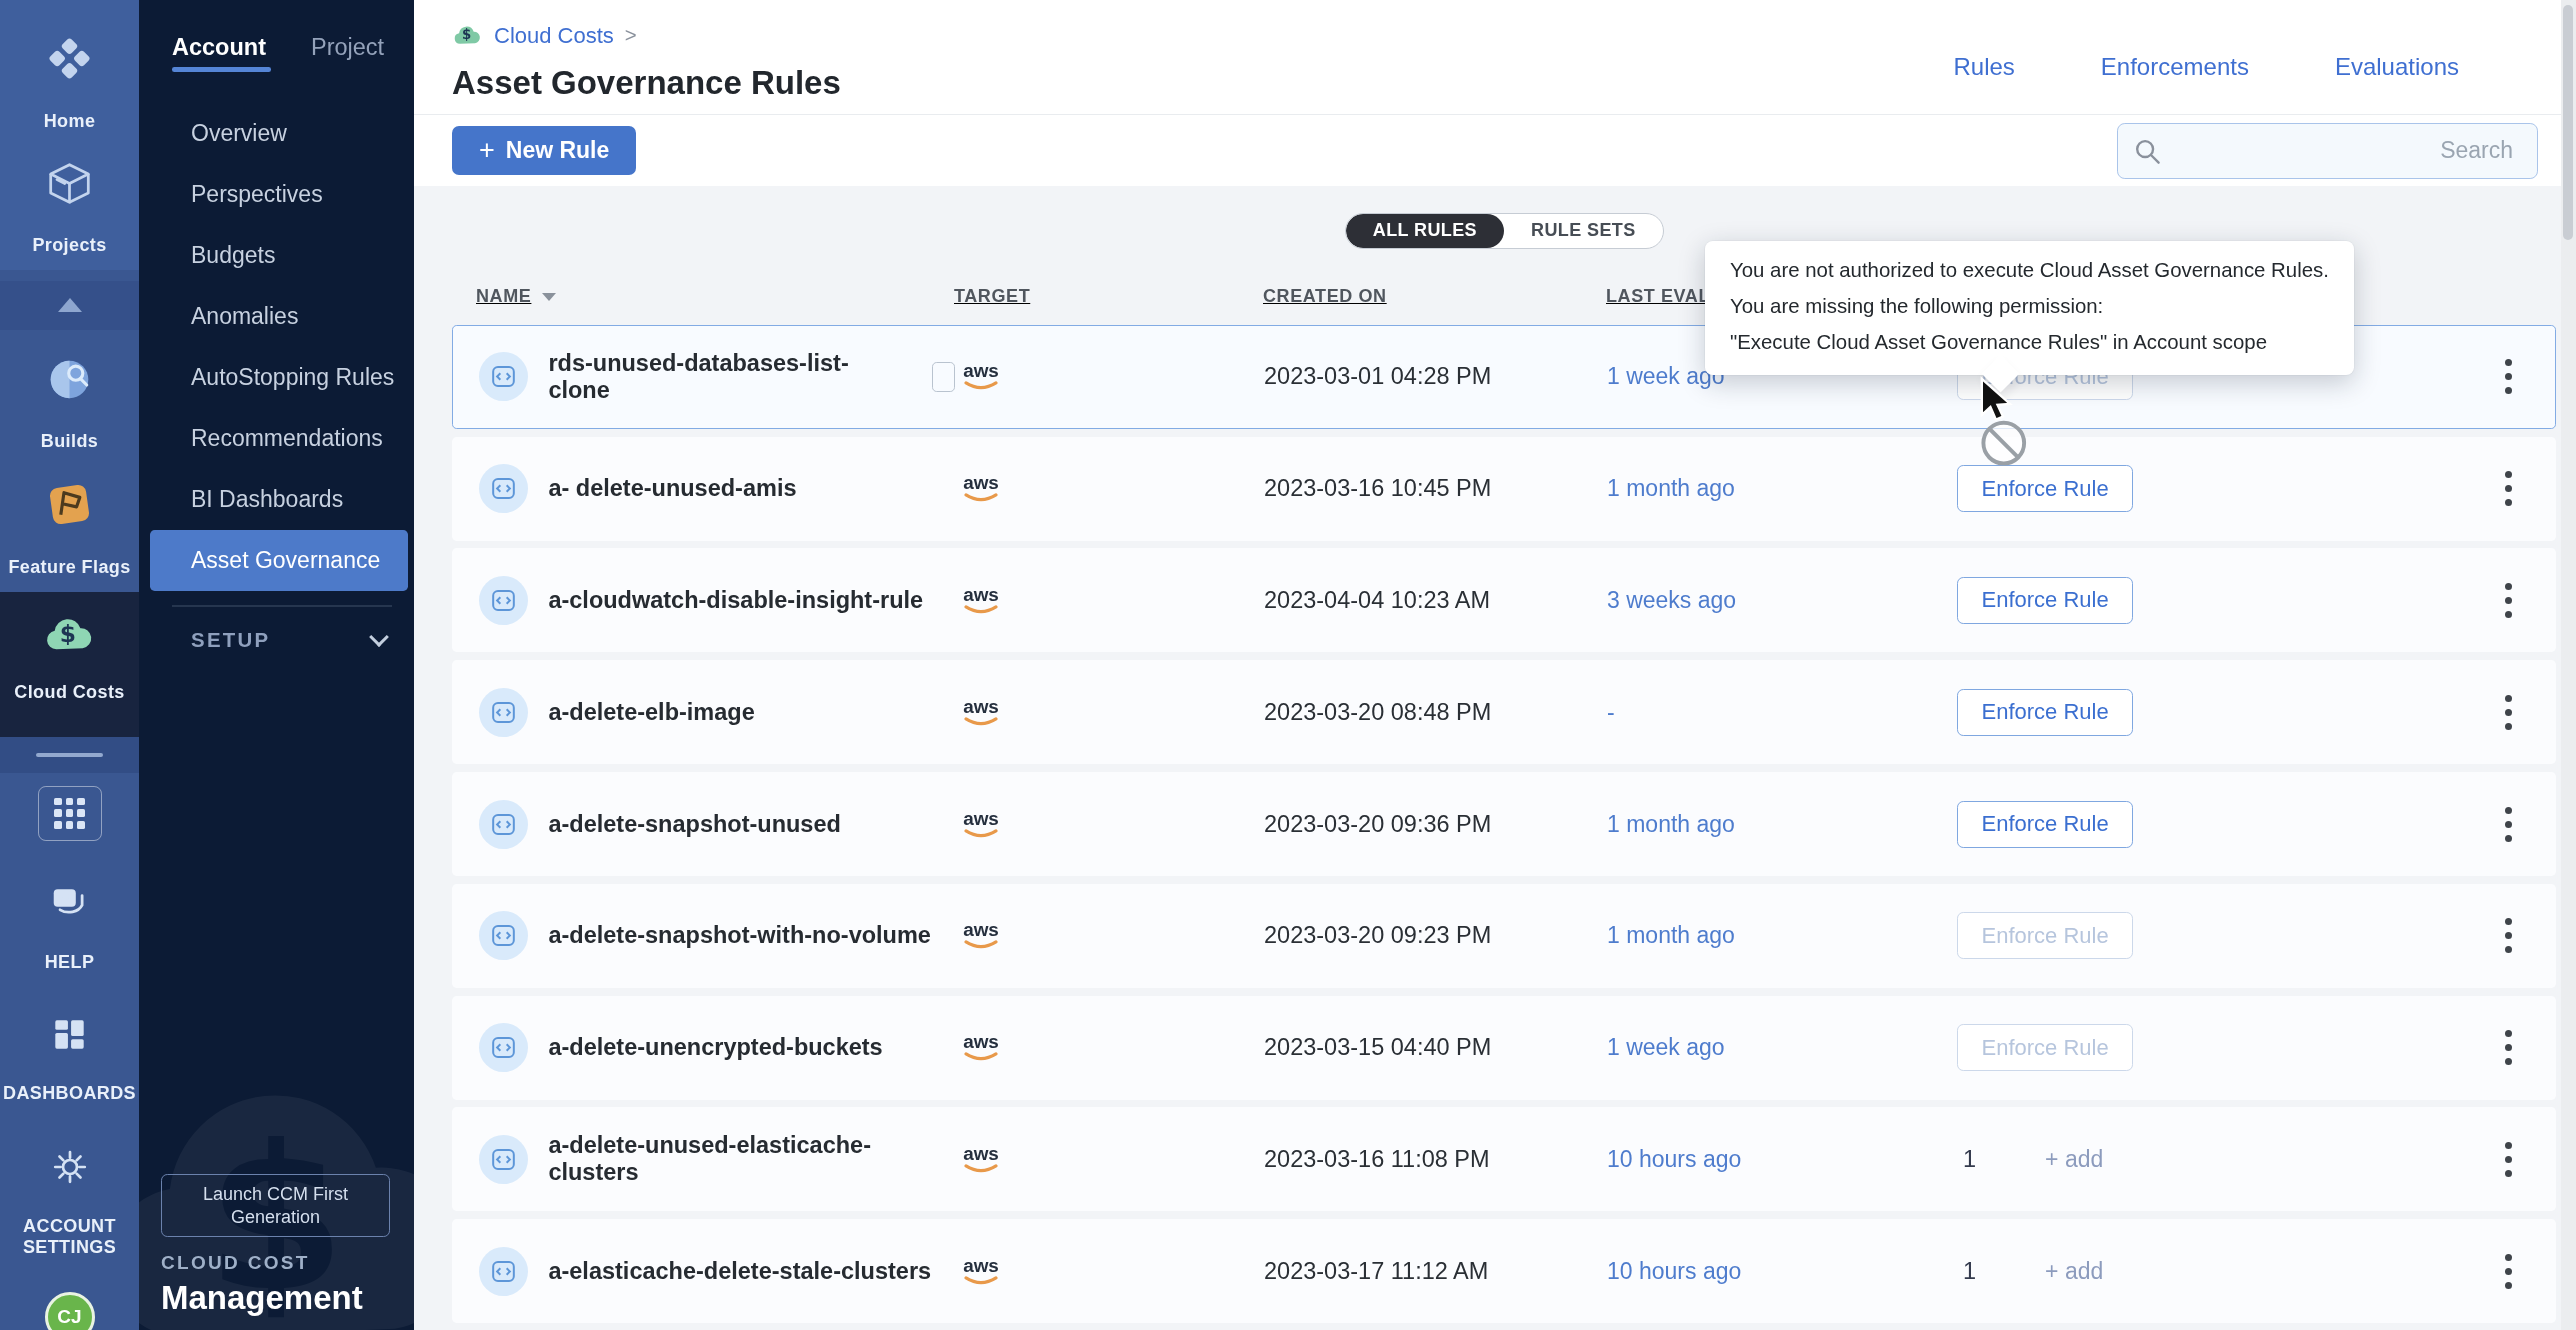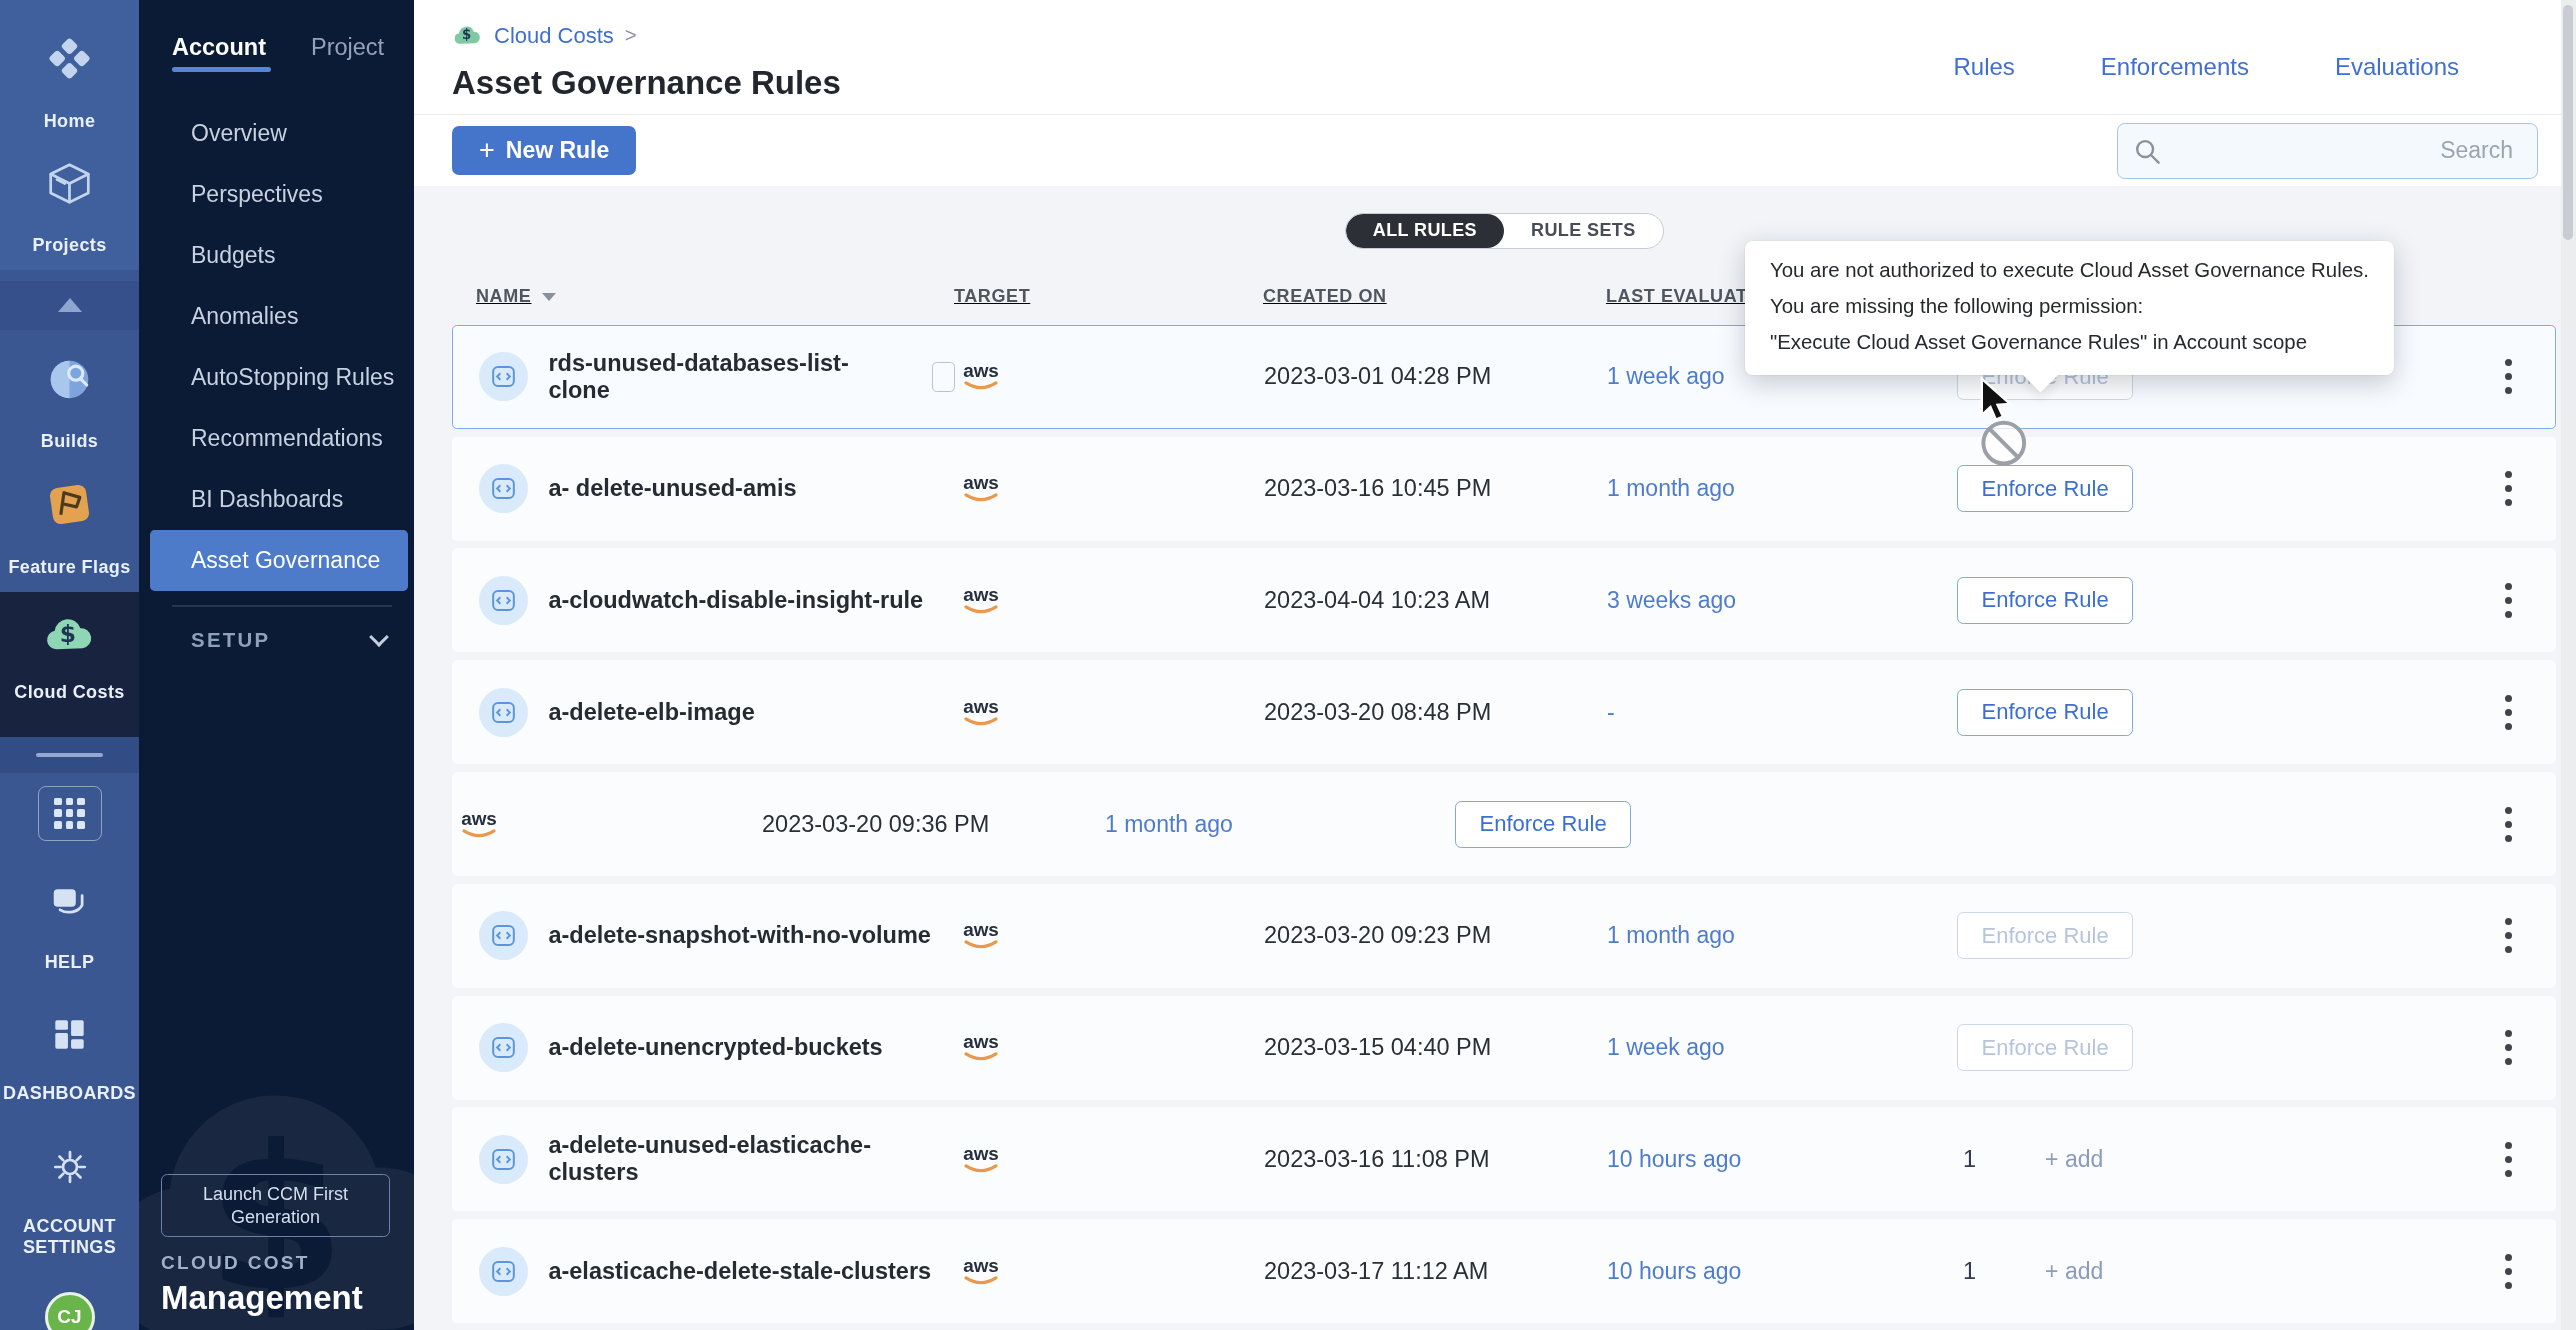--- a/index.html
+++ b/index.html
@@ -92,21 +92,21 @@
   .reval { font-size:23px; color:#4e7ccd; cursor:pointer; }
   .enforce { height:47px; padding:0 23.5px; margin-left:39px; border-radius:6.3px; background:#fff; border:1.6px solid #7fa7e0;
              color:#3b6fd0; font-size:22px; cursor:pointer; font-family:inherit; }
   .enforce.disabled { border-color:#ccd8ea; color:#b6c5dd; cursor:default; }
   .count { font-size:23.5px; color:#333a4d; margin-left:45px; }
   .add-link { font-size:23px; color:#8c9bbd; margin-left:69px; cursor:pointer; }
   .kebab { display:flex; flex-direction:column; gap:7px; cursor:pointer; padding:6.3px; }
   .kebab i { width:7px; height:7px; border-radius:50%; background:#3f444a; }
 
   
-  .tooltip { position:absolute; left:1745px; top:241px; z-index:40; background:#fff; border-radius:7.8px;
+  .tooltip { position:absolute; left:1705px; top:241px; z-index:40; background:#fff; border-radius:7.8px;
              box-shadow:0 7.8px 27px rgba(20,30,50,.22), 0 0 0 0.8px rgba(20,30,50,.04); padding:19px 25px 22px; }
   .tooltip .tl { font-size:20.4px; color:#24292e; white-space:nowrap; line-height:1.0; }
   .tooltip .tl + .tl { margin-top:15.7px; }
   .tooltip .caret { position:absolute; left:282px; bottom:-12.5px; width:27px; height:27px; background:#fff; transform:rotate(45deg);
                     box-shadow:4.7px 4.7px 9.4px rgba(20,30,50,.08); }
 
   
   .cursor-layer { position:absolute; z-index:50; left:0; top:0; }
   .scrollbar { position:absolute; right:0; top:0; width:15px; height:1331px; background:#ebedef; z-index:60; }
   .scrollbar .thumb { position:absolute; top:4.7px; left:2.3px; width:10.2px; height:235px; border-radius:5.5px; background:#c9cdd3; }
@@ -438,20 +438,29 @@
           <div class="c-kebab">
               <span class="kebab">
                 <i></i>
                 <i></i>
                 <i></i>
               </span>
             </div>
         </div>
 
         <div class="row">
+          <div class="rname">
+              <span class="rule-ico">
+                <svg width="27" height="27" viewBox="0 0 34 34" fill="none" stroke="#5d96d8" stroke-width="2.5">
+                  <rect x="4" y="5" width="26" height="24" rx="6"></rect>
+                  <path d="M13 13 l-4 4 4 4 M21 13 l4 4 -4 4"></path>
+                </svg>
+              </span>
+              <span>a-delete-snapshot-unused</span>
+            </div>
           <div class="c-target"><span><svg width="52" height="38" viewBox="0 0 66 48">
                   <text x="33" y="26" font-size="24" font-weight="bold" fill="#252f3e" text-anchor="middle" font-family="Liberation Sans">aws</text>
                   <path d="M14 34 q19 12 38 0" fill="none" stroke="#e8994a" stroke-width="4" stroke-linecap="round"></path>
                 </svg></span></div>
           <div class="c-created"><span class="rdate">2023-03-20 09:36 PM</span></div>
           <div class="c-eval"><span class="reval">1 month ago</span></div>
           <div class="c-action">
               <button class="enforce">Enforce Rule</button>
             </div>
           <div class="c-kebab">

